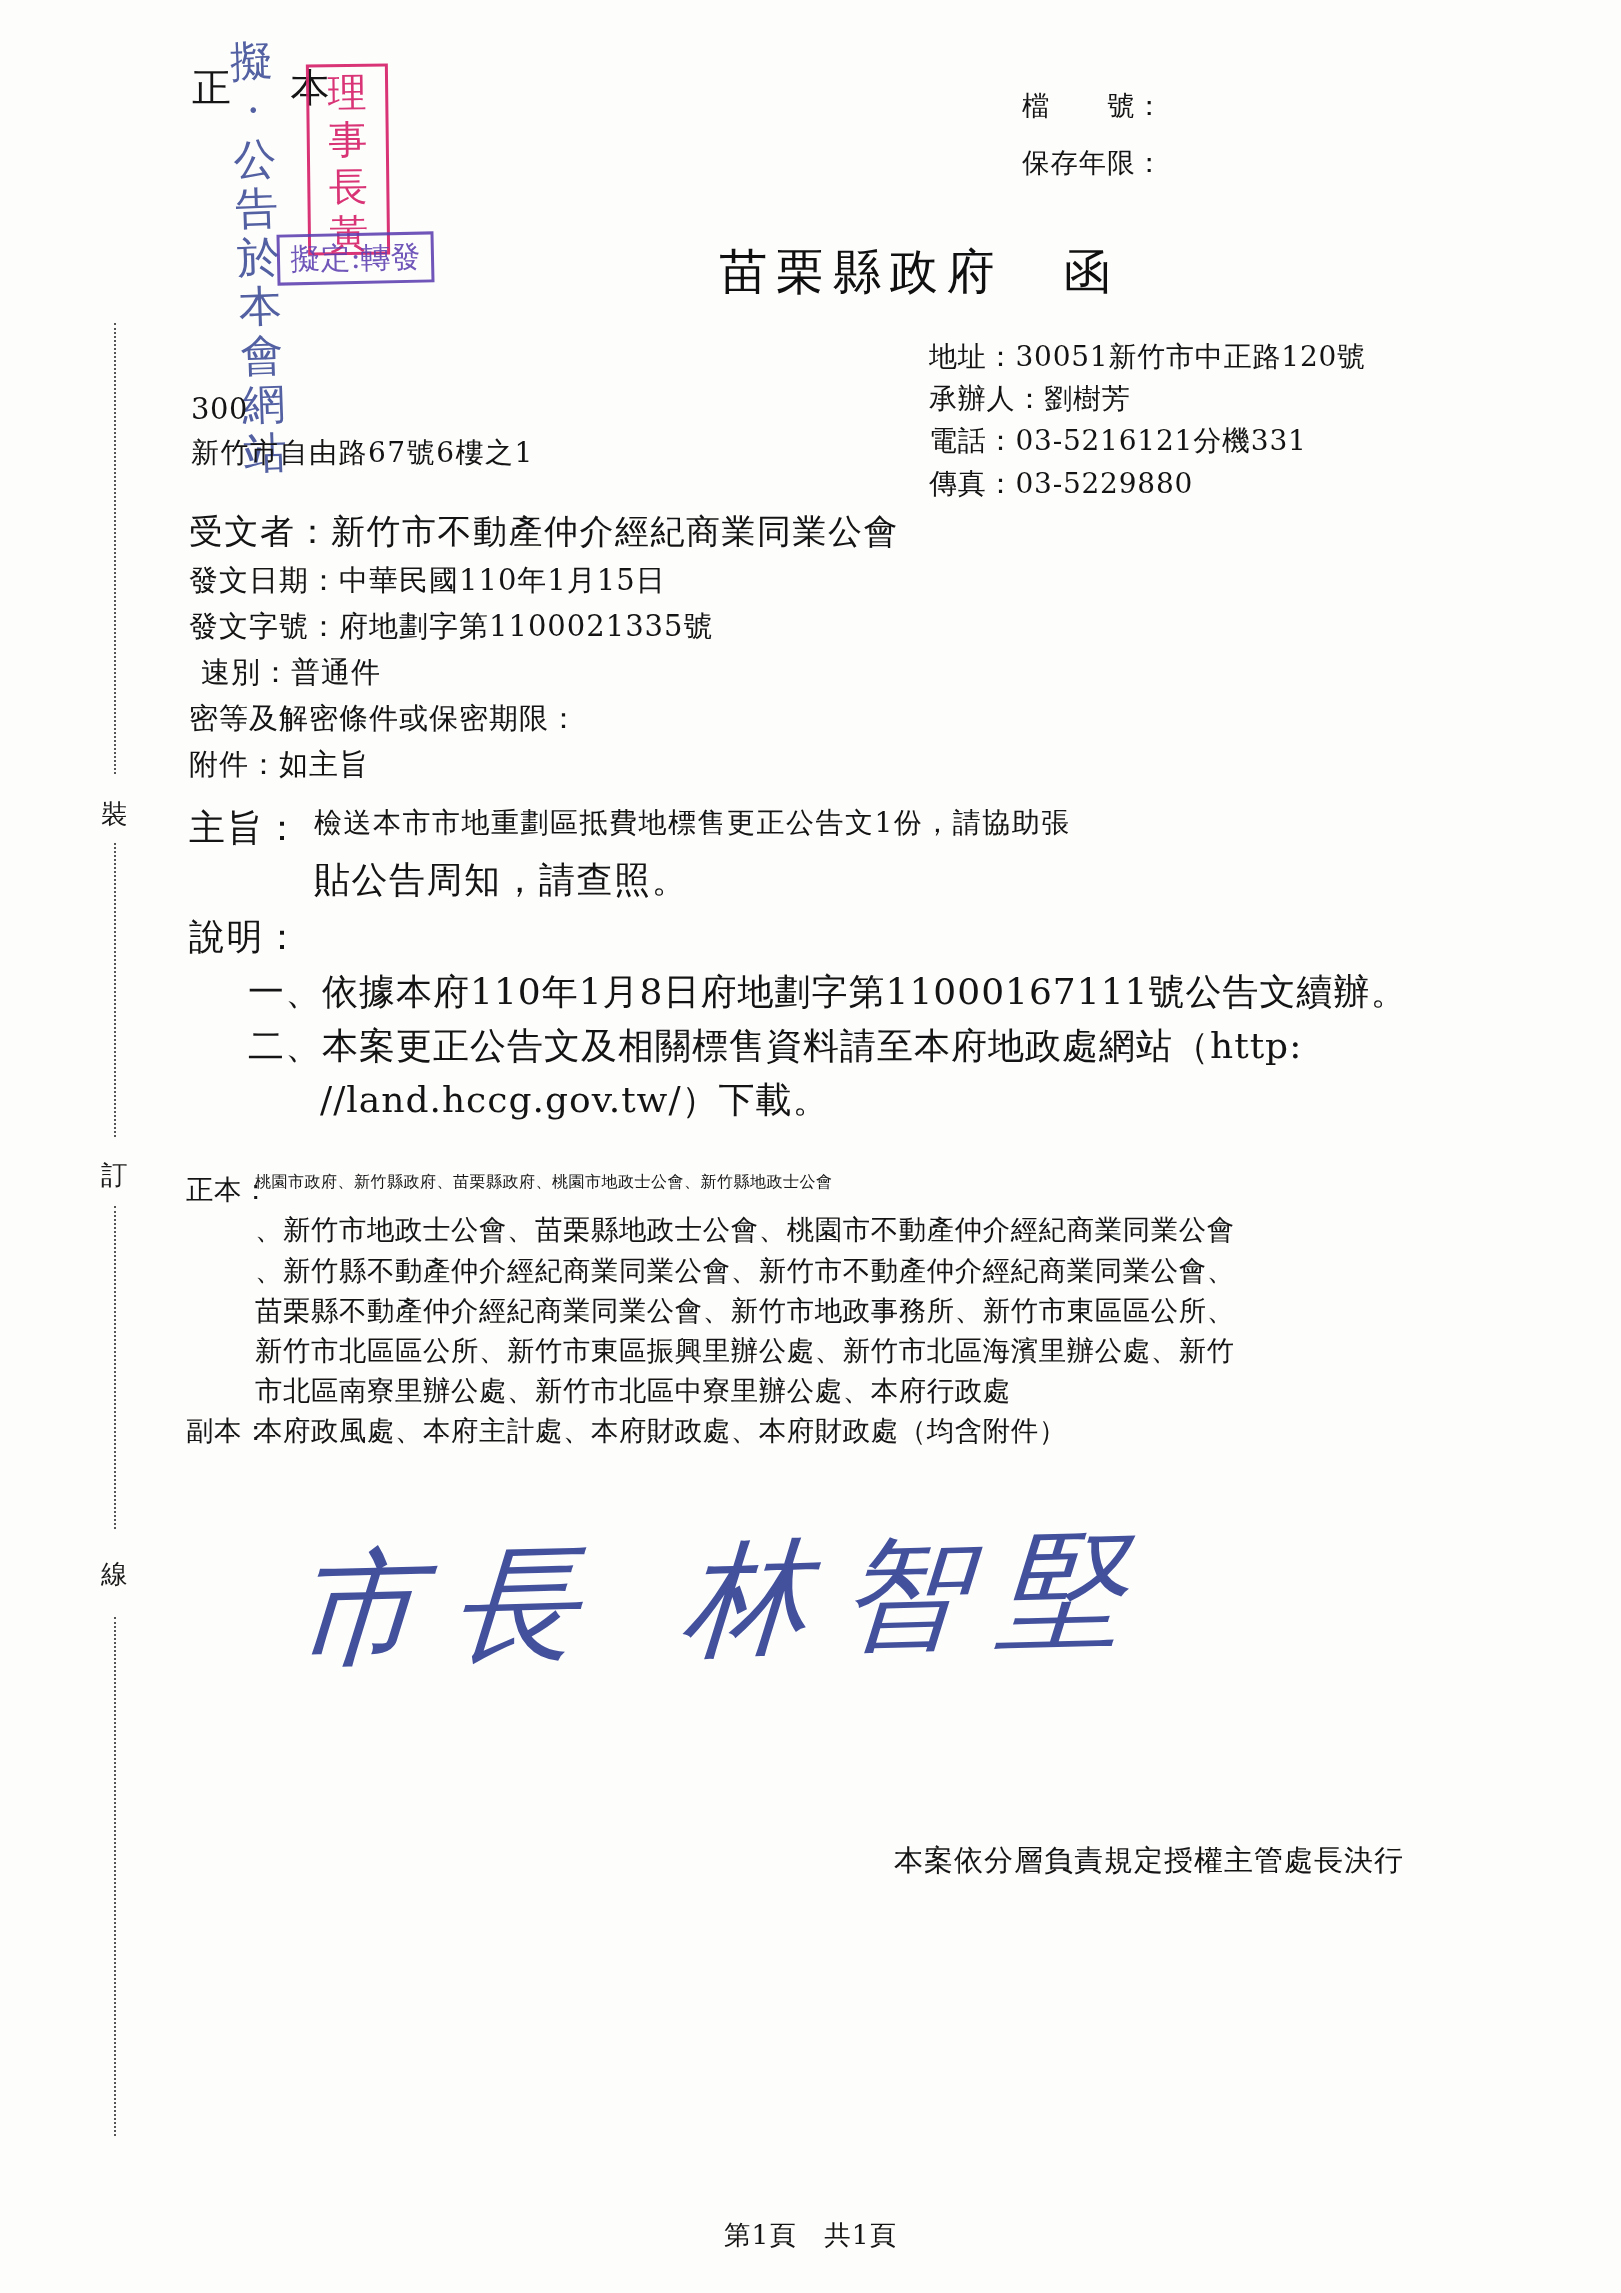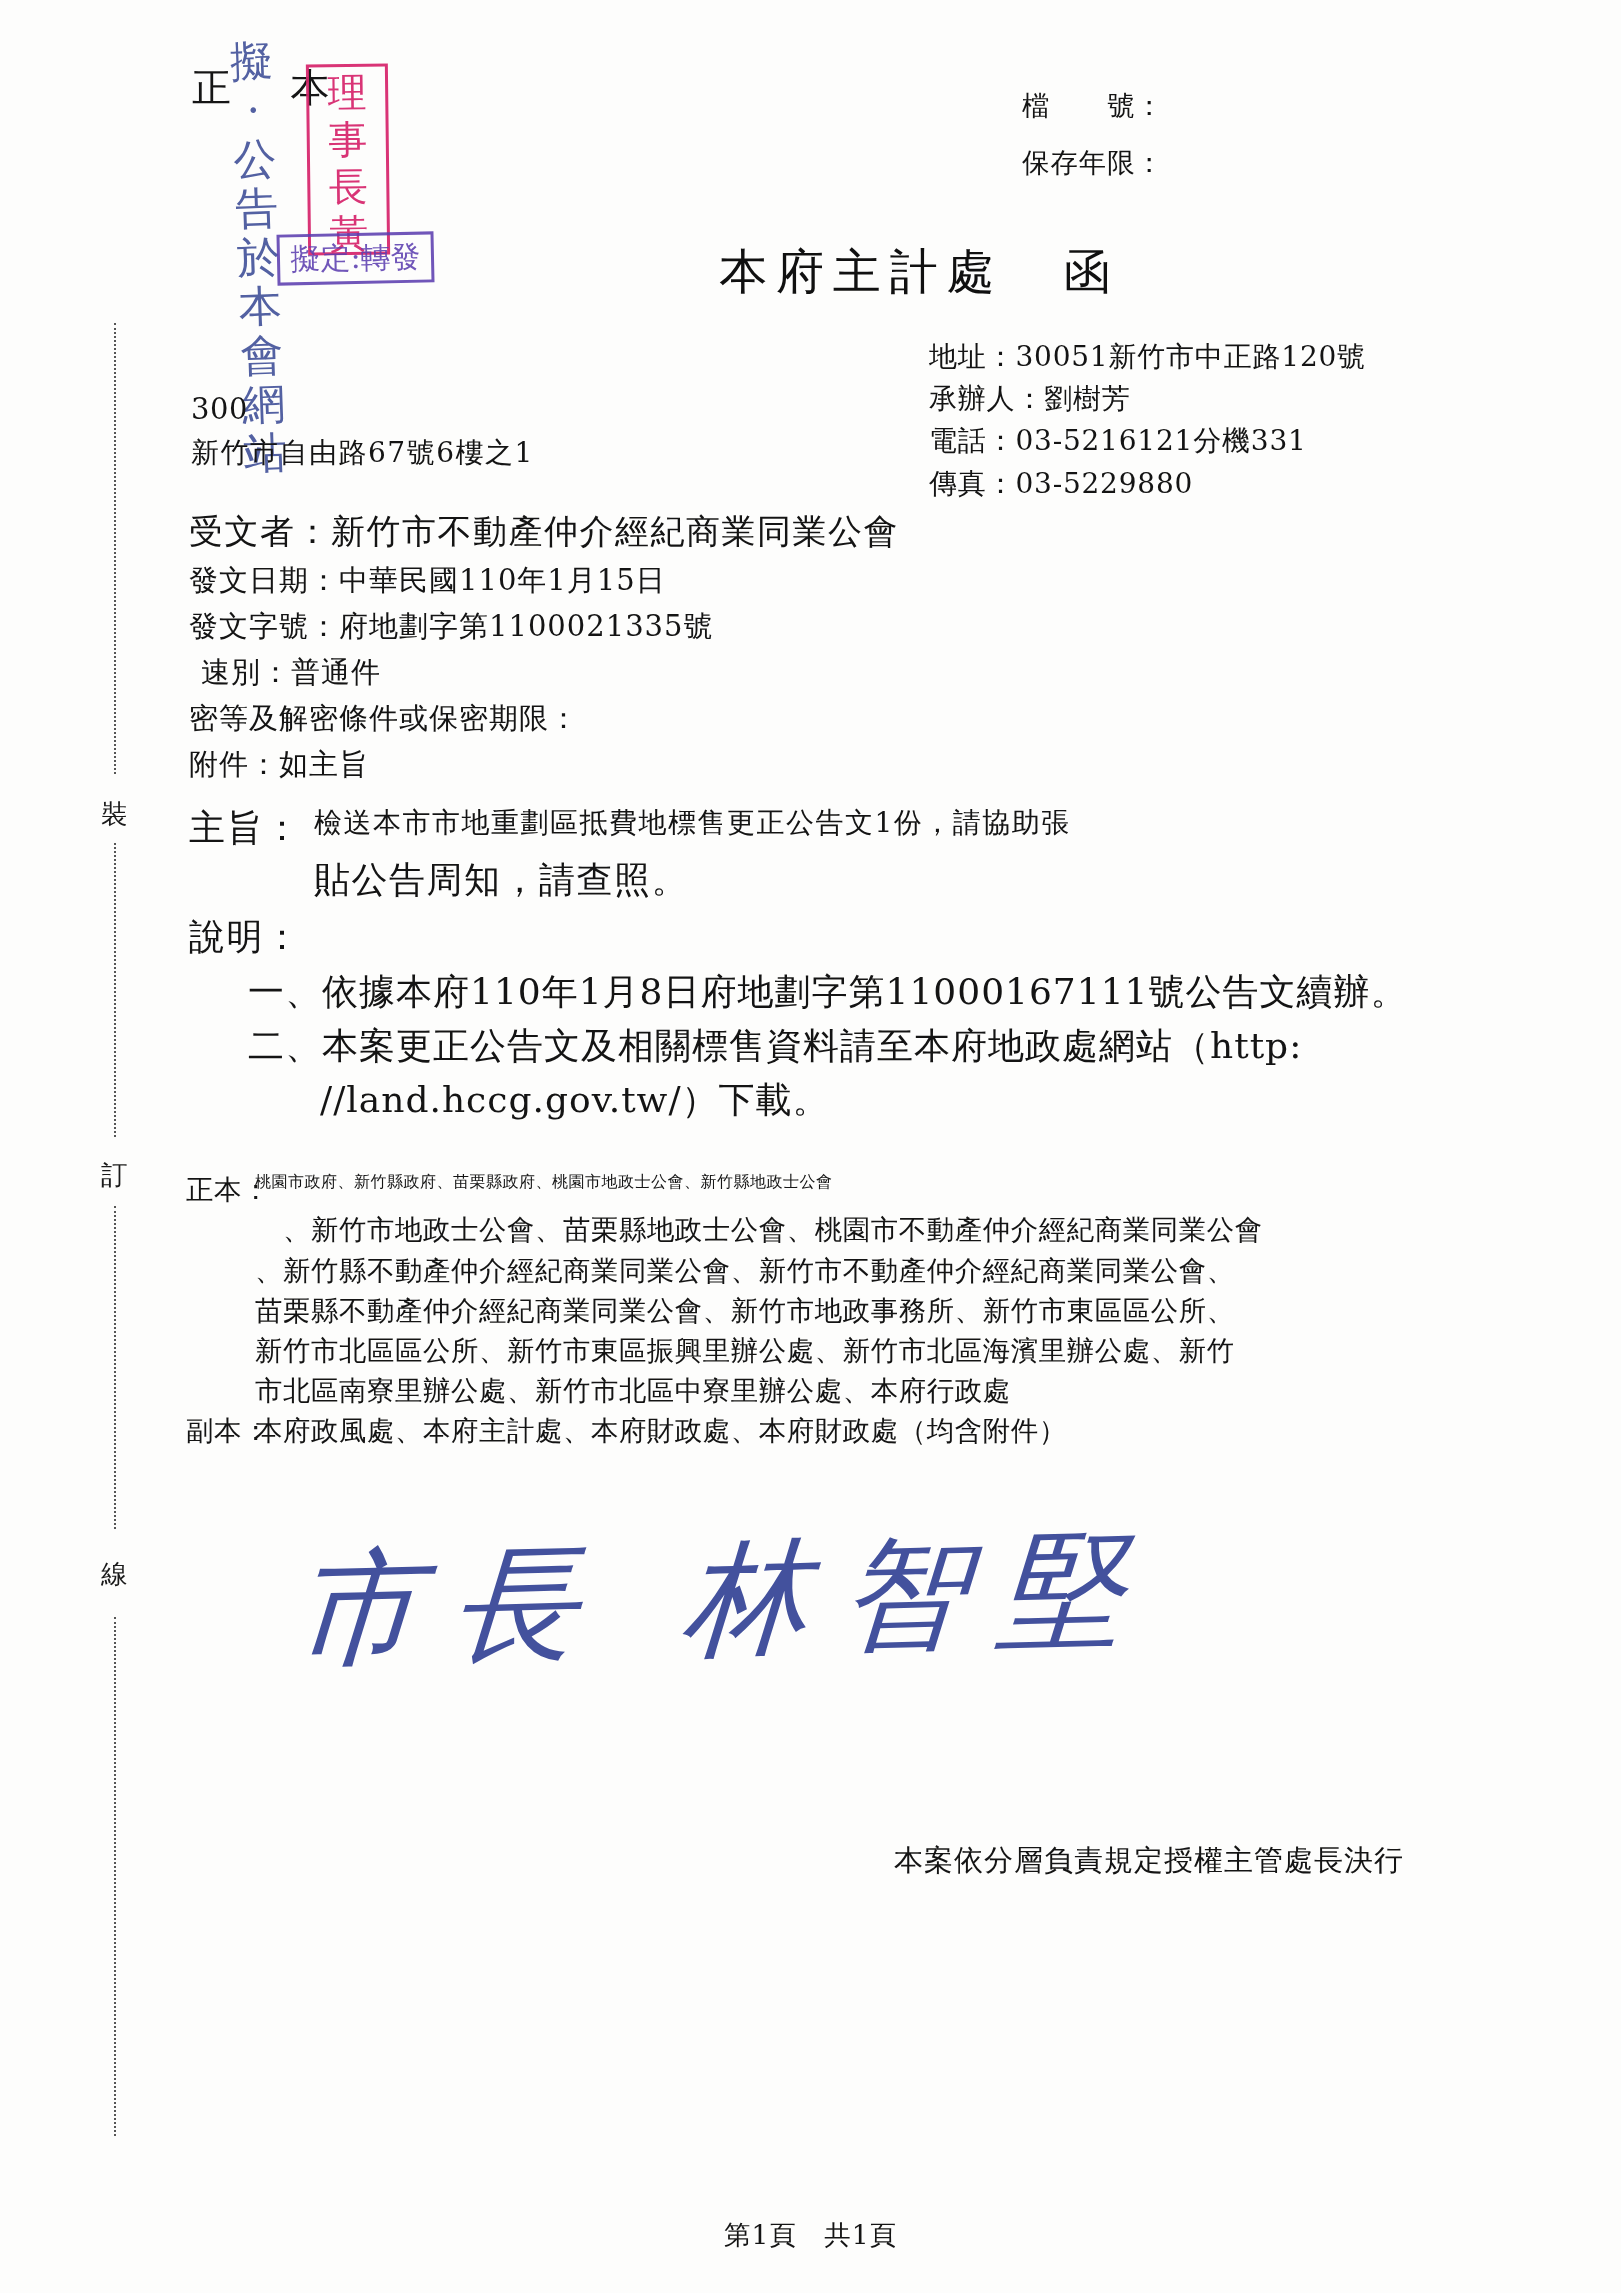--- a/index.html
+++ b/index.html
@@ -85,21 +85,21 @@
   #explain-label { left: 189px; top: 913px; font-size: 36px; letter-spacing: 1.5px;}
   #exp1          { left: 248px; top: 968px; font-size: 36px; letter-spacing: 1px;}
   #exp2-a        { left: 248px; top: 1022px; font-size: 36px; letter-spacing: 1px;}
   #exp2-b        { left: 320px; top: 1076px; font-size: 36px; letter-spacing: 1px;}
   .mono-url { font-family: "DejaVu Serif", "Liberation Serif", serif; letter-spacing: 1.5px;}
 
   
   #orig-label { left: 186px; top: 1172px; font-size: 27.4px; letter-spacing: 0.6px;}
   .orig-line  { left: 255px; font-size: 27.4px; letter-spacing: 0.6px; }
   #orig-l1 { left: 255px; top: 1172px; }
-  #orig-l2 { top: 1212px; margin-left: 28px; }
+  #orig-l2 { top: 1212px; }
   #orig-l3 { top: 1253px; }
   #orig-l4 { top: 1293px; }
   #orig-l5 { top: 1333px; }
   #orig-l6 { top: 1373px; }
   #copy-label { left: 186px; top: 1413px; font-size: 27.4px; letter-spacing: 0.6px;}
   #copy-line  { left: 255px; top: 1413px; font-size: 27.4px; letter-spacing: 0.6px;}
 
   
   #auth-note { left: 894px; top: 1841px; font-size: 29px; letter-spacing: 1px;}
 
@@ -228,21 +228,21 @@
     <span>長</span>
     <span>黃</span>
   </div>
 
   <div id="purple-stamp">擬定:轉發</div>
 
   <div class="t" id="archive-no">檔　　號：</div>
   <div class="t" id="retention">保存年限：</div>
 
   <div class="t" id="doc-title">
-    <span>本府主計處</span><span class="gap"> </span><span>函</span>
+    <span>苗栗縣政府</span><span class="gap"> </span><span>函</span>
   </div>
 
   <div class="t" id="postcode">300</div>
   <div class="t" id="addr-line">新竹市自由路67號6樓之1</div>
 
   <div class="t sender" id="sender-addr">地址：30051新竹市中正路120號</div>
   <div class="t sender" id="sender-staff">承辦人：劉樹芳</div>
   <div class="t sender" id="sender-tel">電話：03-5216121分機331</div>
   <div class="t sender" id="sender-fax">傳真：03-5229880</div>
 

